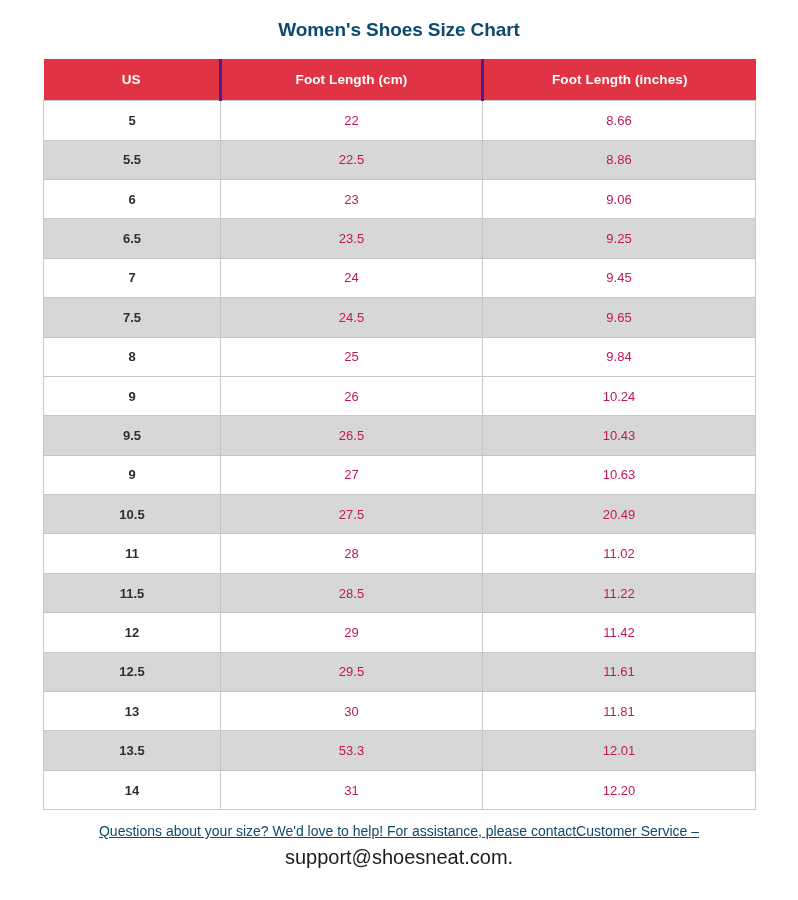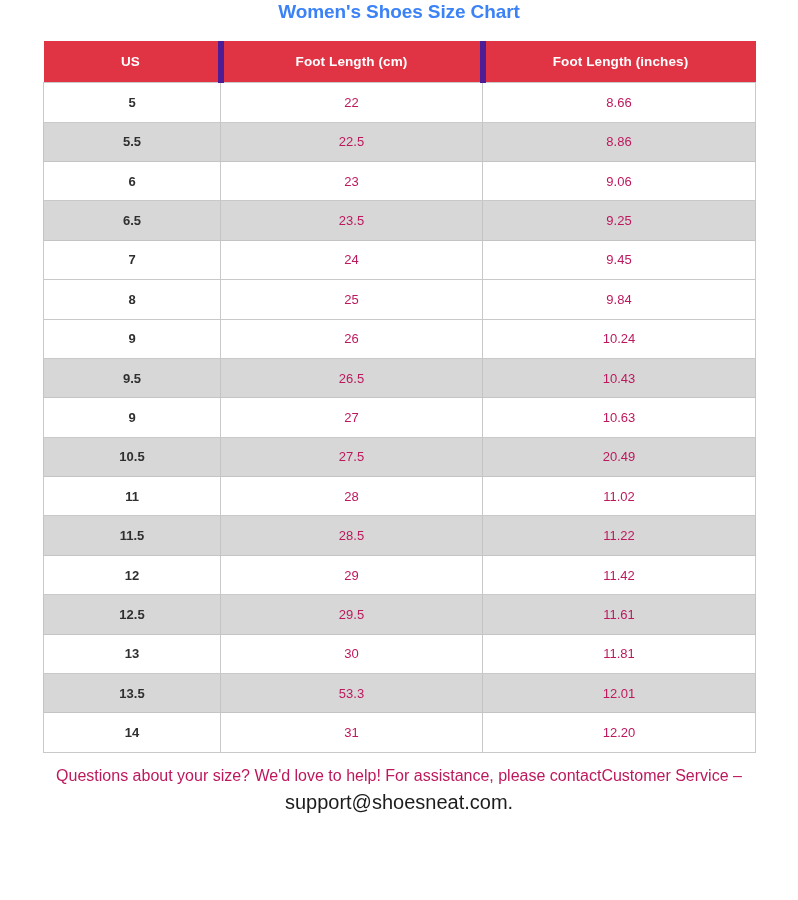--- a/index.html
+++ b/index.html
@@ -18,22 +18,23 @@
     height: 900px;
     background: #ffffff;
     overflow: hidden;
   }
 
   
   .chart-title {
     text-align: center;
     font-size: 19px;
     font-weight: bold;
-    color: #3b82f6;
+    color: #0c4a6e;
     letter-spacing: -0.1px;
+    padding-top: 18px;
     line-height: 1.3;
   }
 
   
   .table-wrap {
     margin: 0 auto;
     width: 712px;
     padding-top: 16px;
   }
 
@@ -48,21 +49,21 @@
   table.size-table col.c-in      { width: 273px; }
 
   thead th {
     background: #e03344;
     color: #ffffff;
     font-size: 13.5px;
     font-weight: bold;
     height: 42px;
     text-align: center;
     vertical-align: middle;
-    border-right: 6px solid #4c1d95;
+    border-right: 3px solid #4c1d95;
     letter-spacing: 0.1px;
   }
   thead th:last-child { border-right: none; }
 
   tbody td {
     height: 39.4px;
     text-align: center;
     vertical-align: middle;
     font-size: 13px;
     color: #be185d;
@@ -78,23 +79,24 @@
 
   tbody tr.odd-row td  { background: #ffffff; }
   tbody tr.even-row td { background: #d7d7d7; border-color: #c4c4c4; }
 
   
   .footer {
     text-align: center;
     padding-top: 11px;
   }
   .footer-line1 {
-    font-size: 16px;
-    color: #be185d;
+    font-size: 14px;
+    color: #0c4a6e;
     line-height: 1.45;
+    text-decoration: underline;
   }
   .footer-email {
     font-size: 20px;
     color: #1c1c1c;
     line-height: 1.5;
   }
 </style>
 </head>
 <body>
 
@@ -135,20 +137,25 @@
           <tr class="even-row">
             <td class="us-cell">6.5</td>
             <td class="value-cell">23.5</td>
             <td class="value-cell">9.25</td>
           </tr>
           <tr class="odd-row">
             <td class="us-cell">7</td>
             <td class="value-cell">24</td>
             <td class="value-cell">9.45</td>
           </tr>
+          <tr class="even-row">
+            <td class="us-cell">7.5</td>
+            <td class="value-cell">24.5</td>
+            <td class="value-cell">9.65</td>
+          </tr>
           <tr class="odd-row">
             <td class="us-cell">8</td>
             <td class="value-cell">25</td>
             <td class="value-cell">9.84</td>
           </tr>
           <tr class="odd-row">
             <td class="us-cell">9</td>
             <td class="value-cell">26</td>
             <td class="value-cell">10.24</td>
           </tr>

